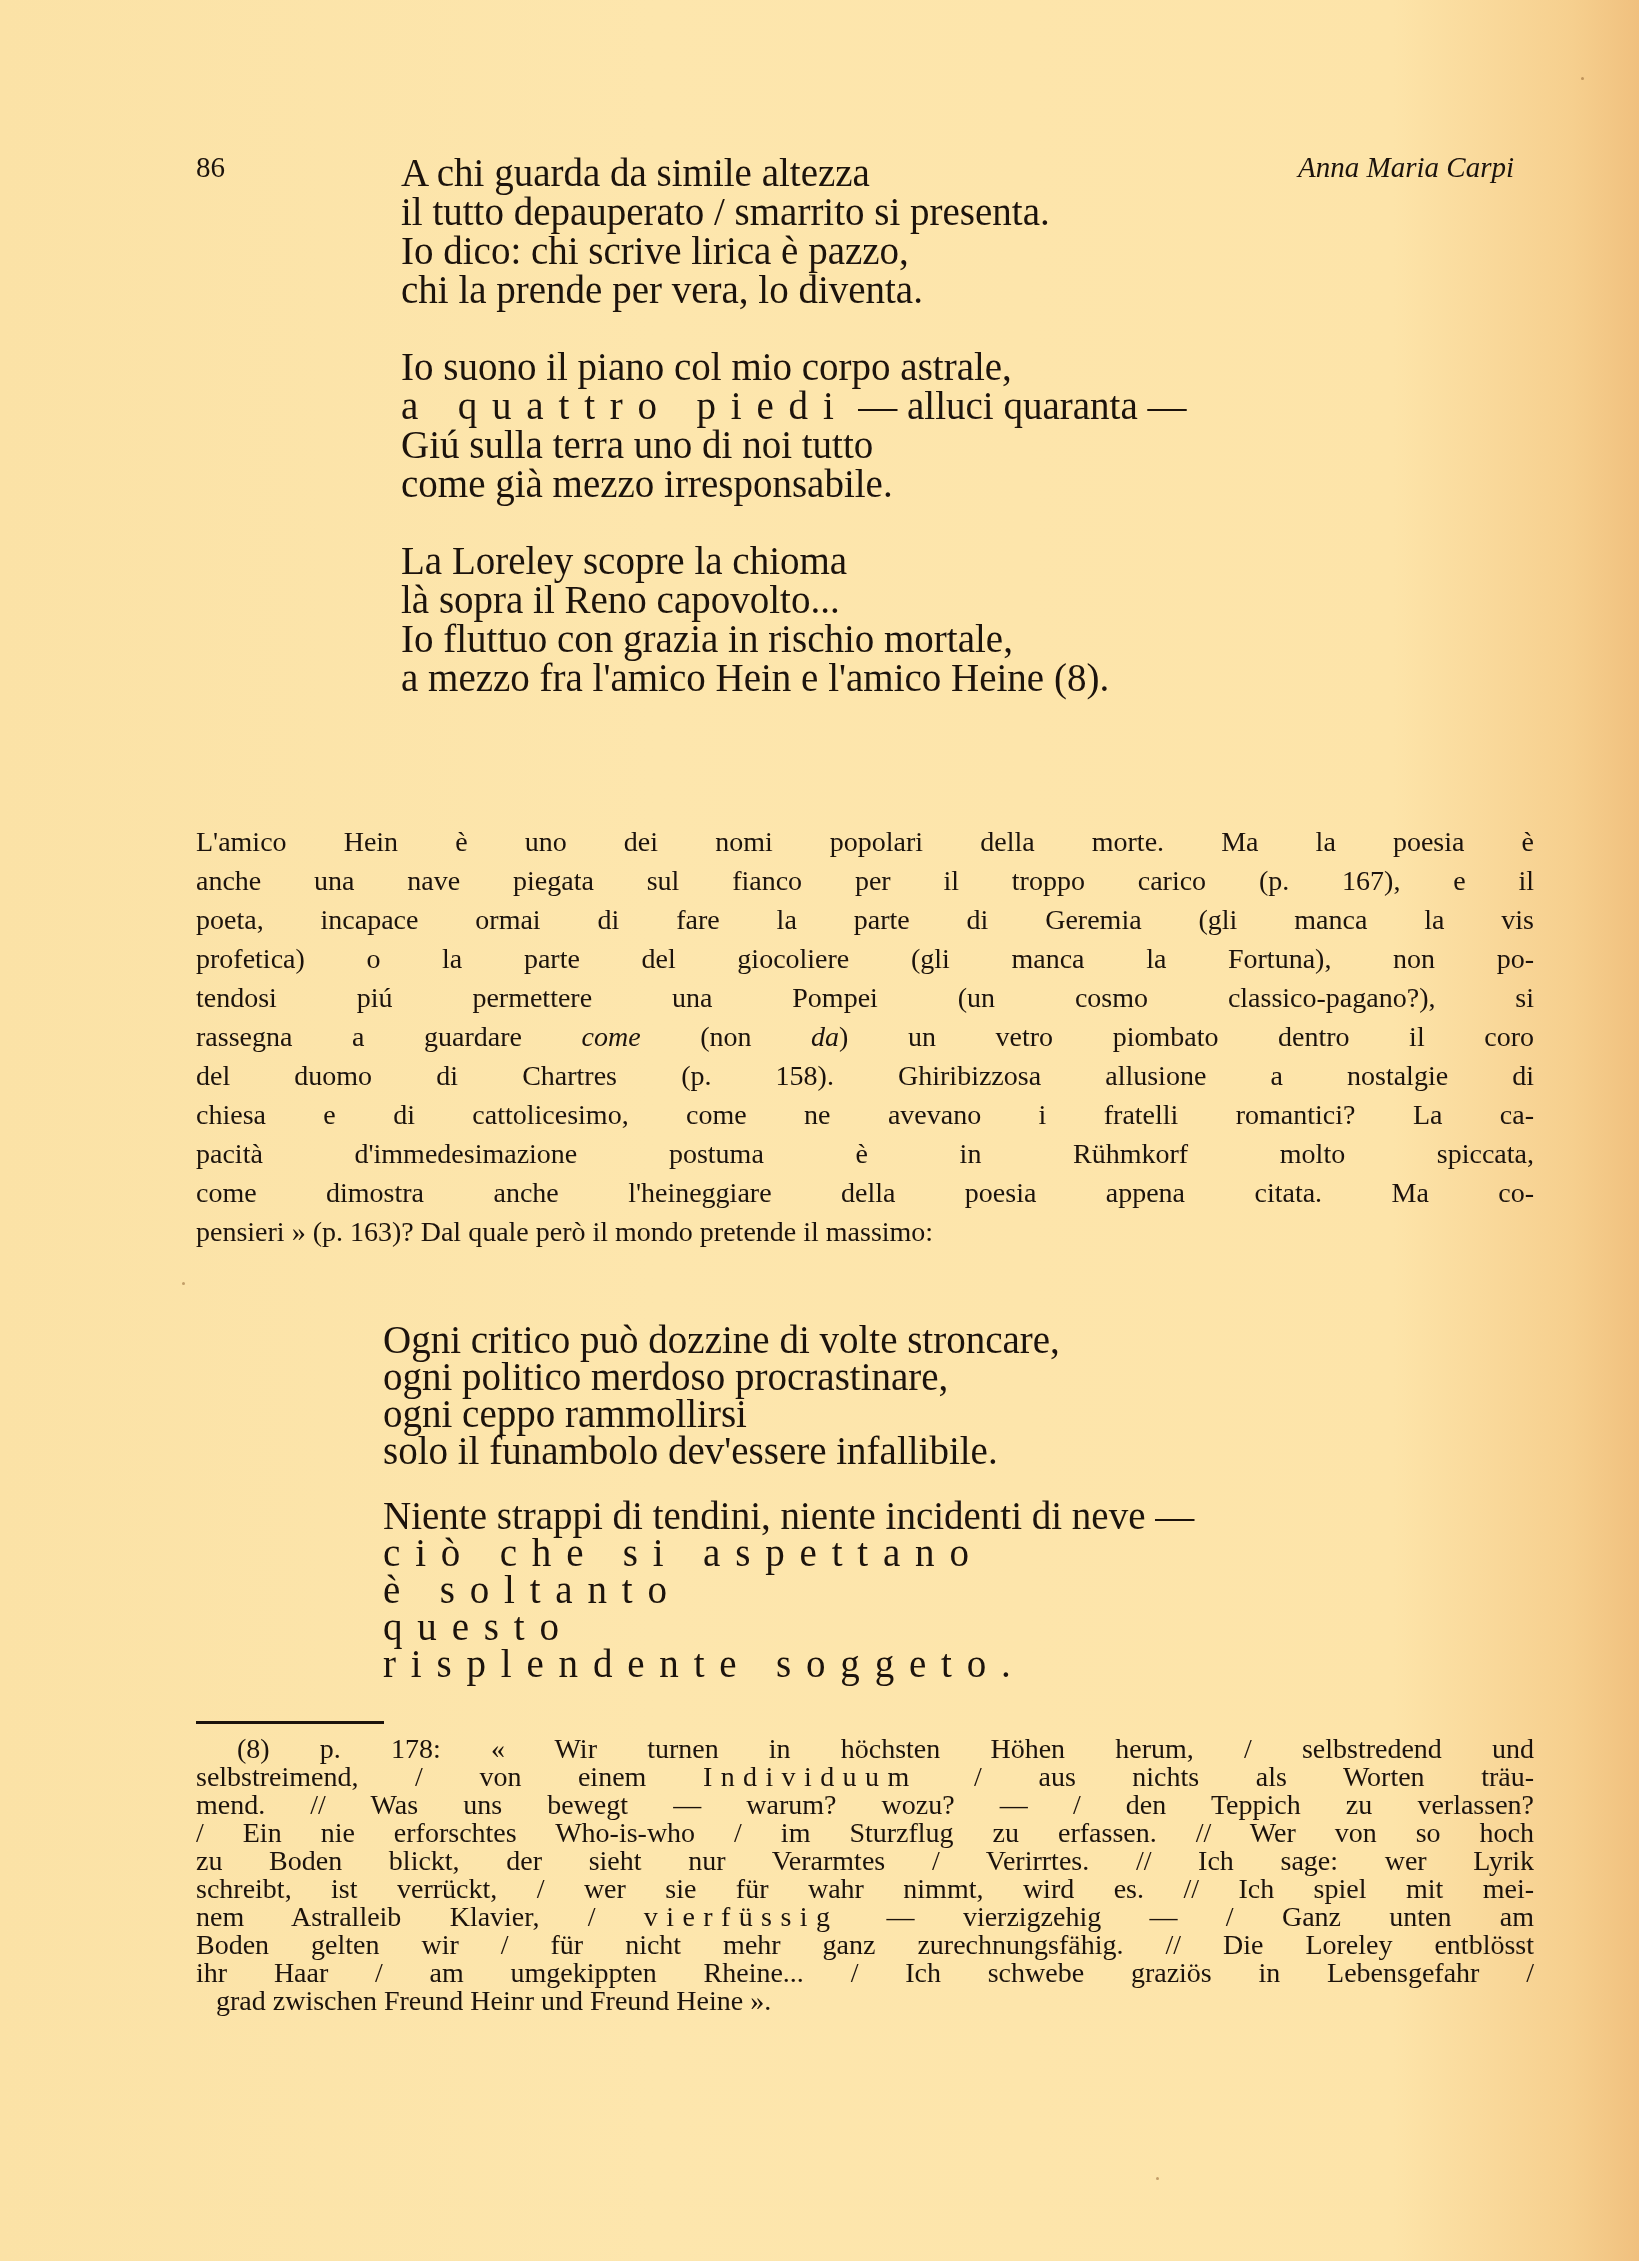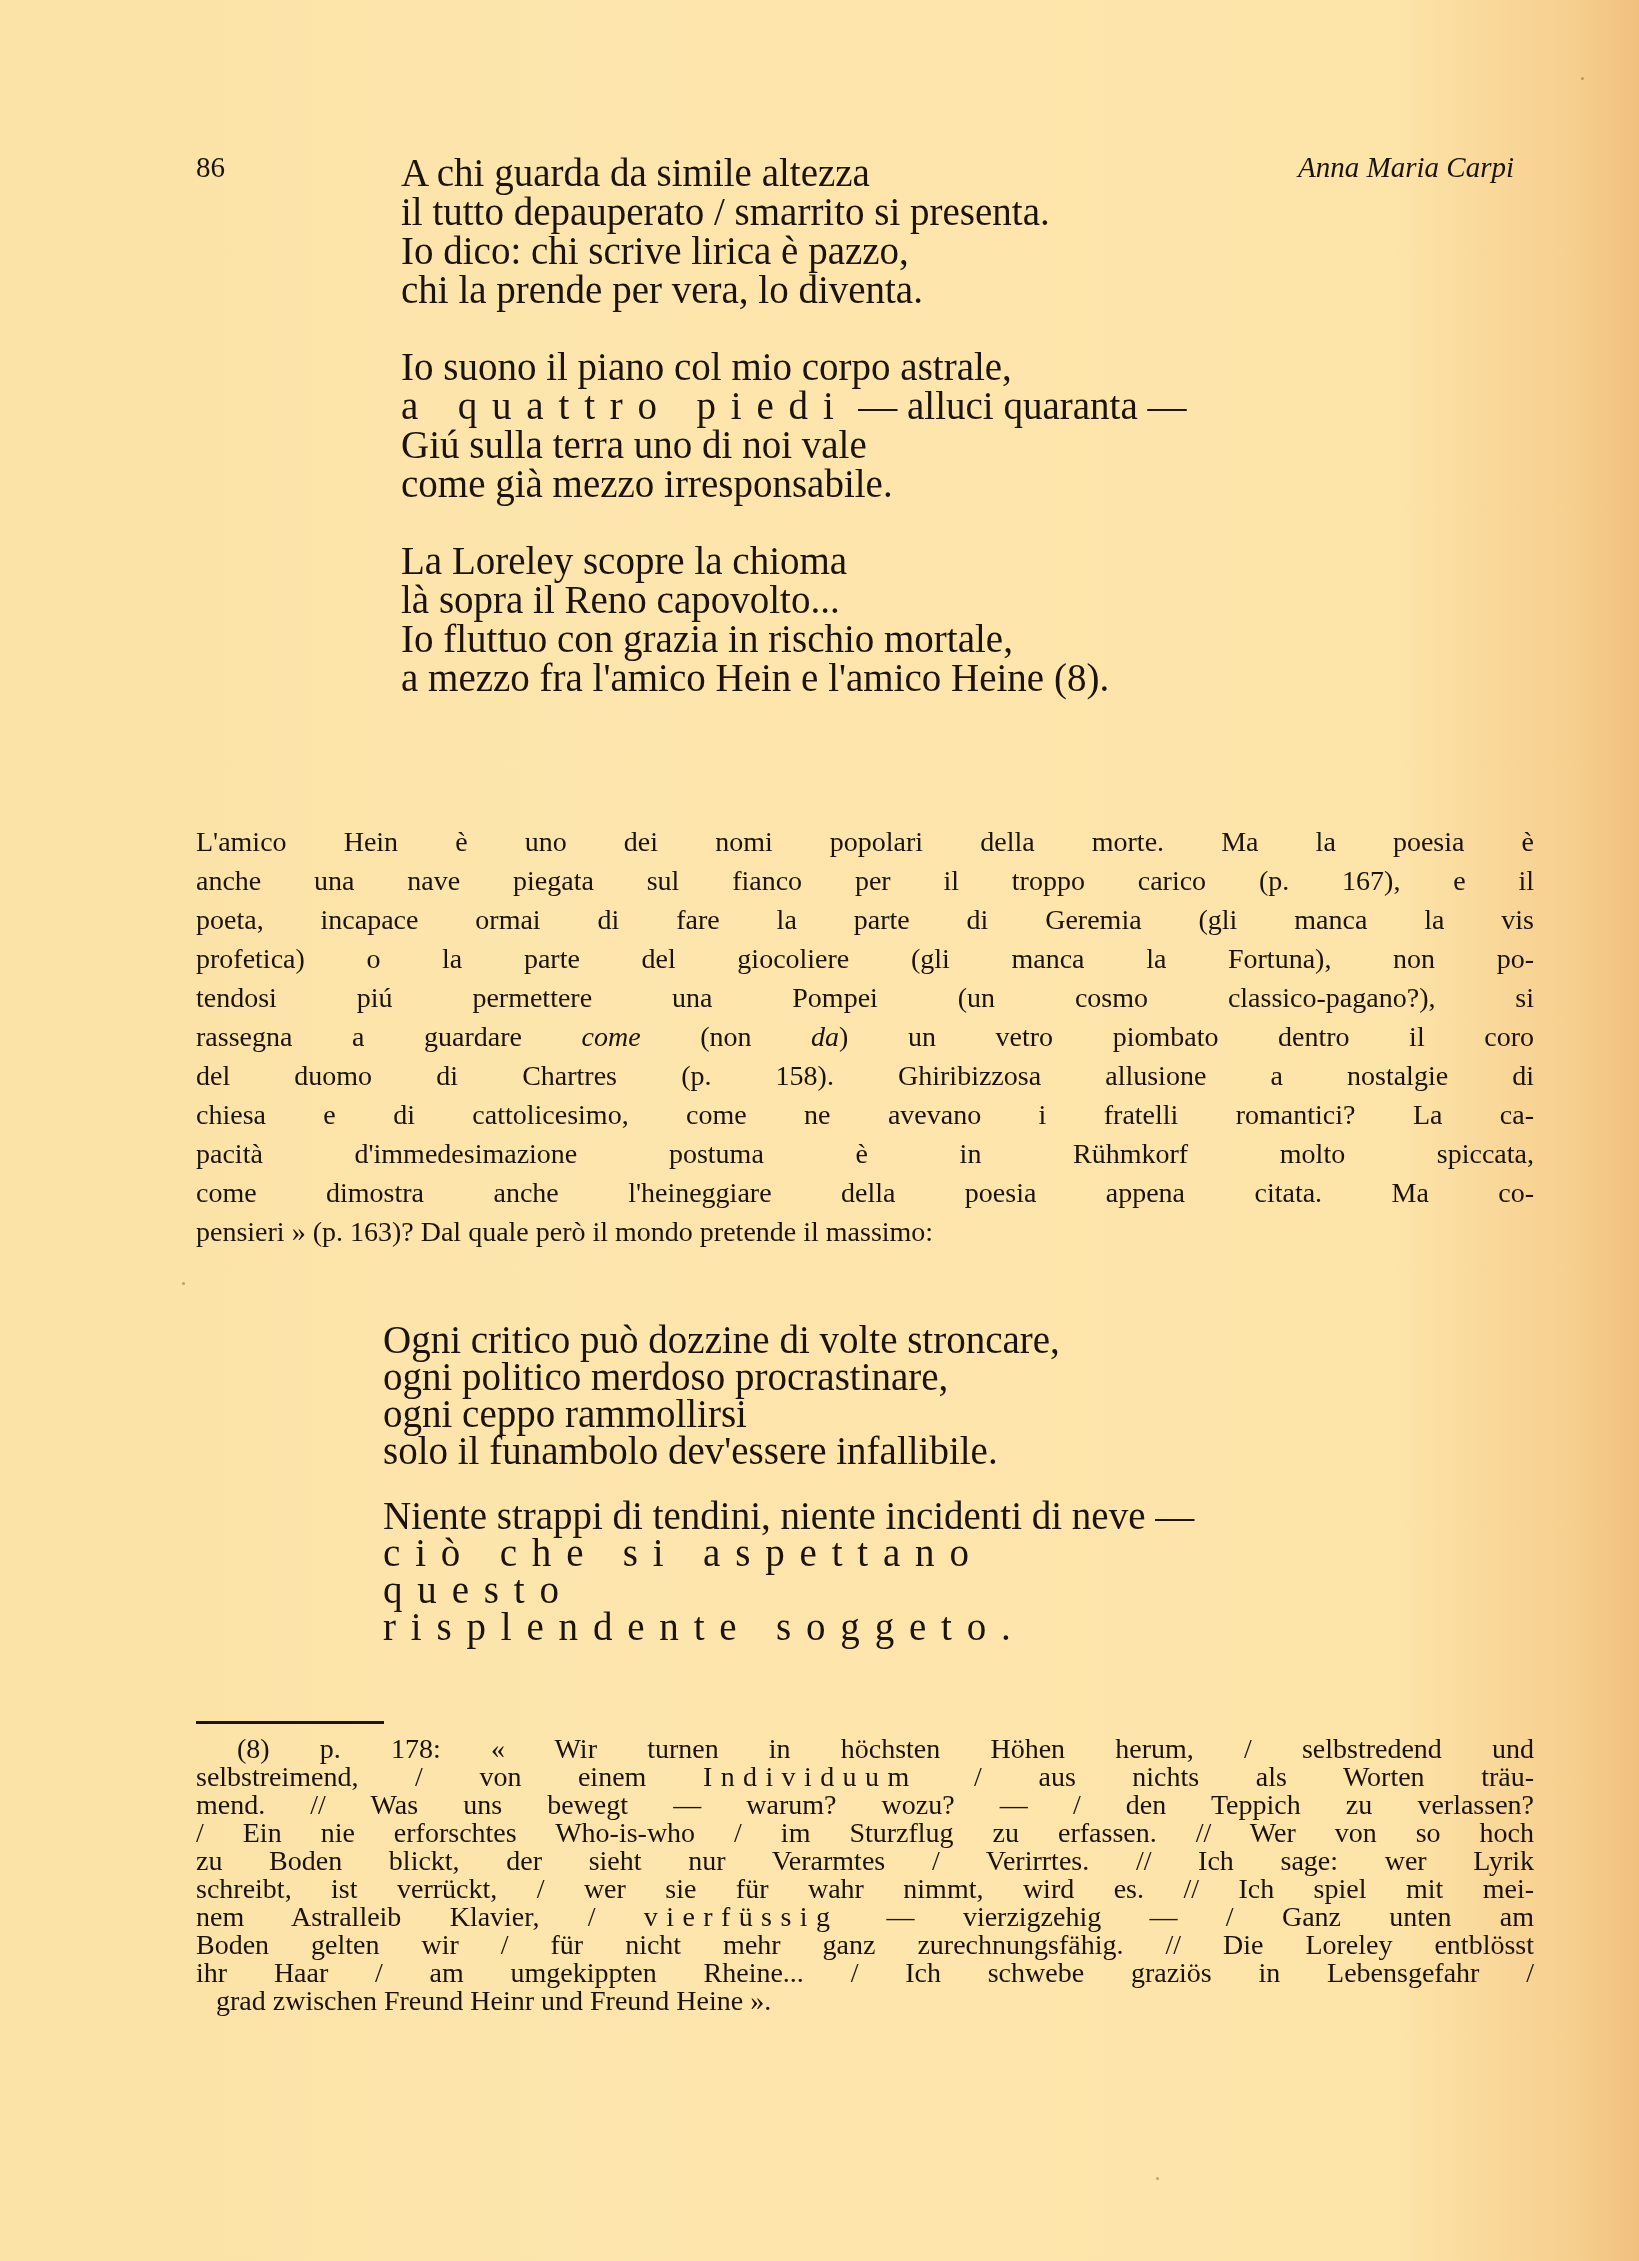--- a/index.html
+++ b/index.html
@@ -52,21 +52,21 @@
   <div class="verse" style="left:401px; top:153px;">
     <div class="stanza">
       <div class="line">A chi guarda da simile altezza</div>
       <div class="line">il tutto depauperato / smarrito si presenta.</div>
       <div class="line">Io dico: chi scrive lirica è pazzo,</div>
       <div class="line">chi la prende per vera, lo diventa.</div>
     </div>
     <div class="stanza">
       <div class="line">Io suono il piano col mio corpo astrale,</div>
       <div class="line"><span class="spaced">a quattro piedi</span><span> — alluci quaranta —</span></div>
-      <div class="line">Giú sulla terra uno di noi vale</div>
+      <div class="line">Giú sulla terra uno di noi tutto</div>
       <div class="line">come già mezzo irresponsabile.</div>
     </div>
     <div class="stanza">
       <div class="line">La Loreley scopre la chioma</div>
       <div class="line">là sopra il Reno capovolto...</div>
       <div class="line">Io fluttuo con grazia in rischio mortale,</div>
       <div class="line">a mezzo fra l'amico Hein e l'amico Heine (8).</div>
     </div>
   </div>
 
@@ -87,20 +87,21 @@
   <div class="verse" style="left:383px; top:1321px; line-height:37px;">
     <div class="stanza" style="margin-bottom:27.5px;">
       <div class="line">Ogni critico può dozzine di volte stroncare,</div>
       <div class="line">ogni politico merdoso procrastinare,</div>
       <div class="line">ogni ceppo rammollirsi</div>
       <div class="line">solo il funambolo dev'essere infallibile.</div>
     </div>
     <div class="stanza">
       <div class="line">Niente strappi di tendini, niente incidenti di neve —</div>
       <div class="line spaced">ciò che si aspettano</div>
+      <div class="line spaced">è soltanto</div>
       <div class="line spaced">questo</div>
       <div class="line spaced">risplendente soggeto.</div>
     </div>
   </div>
 
   <div class="rule"></div>
 
   <div class="footnote">
     <span class="l first">(8) p. 178: « Wir turnen in höchsten Höhen herum, / selbstredend und</span>
     <span class="l"><span>selbstreimend, / von einem </span><span class="fs">Individuum</span><span> / aus nichts als Worten träu-</span></span>

